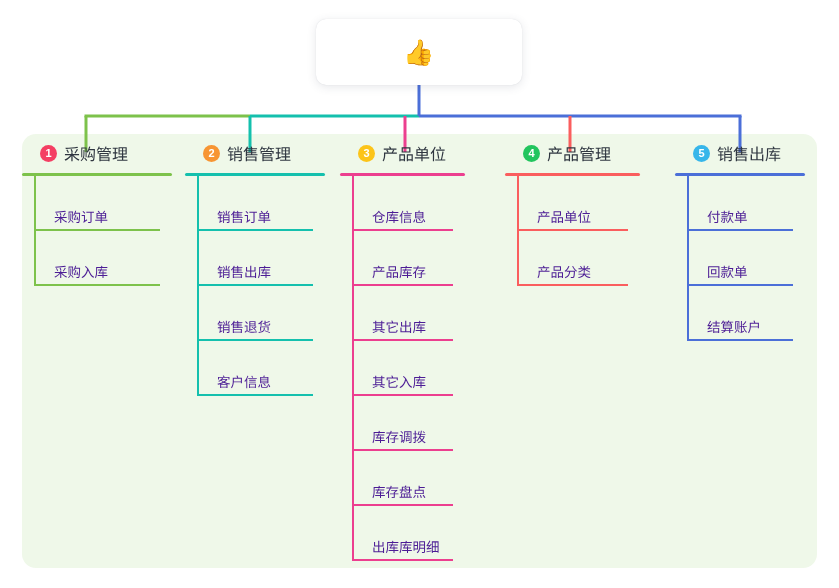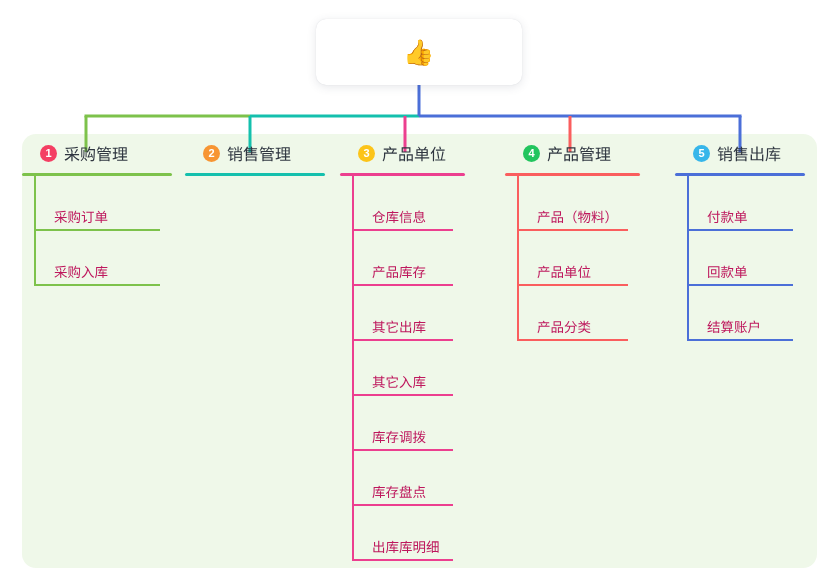--- a/index.html
+++ b/index.html
@@ -127,21 +127,21 @@
   .leaf {
     position: relative;
     height: 55px;
     box-sizing: border-box;
     padding-left: 32px;
     display: flex;
     align-items: flex-end;
   }
   .leaf-label {
     font-size: 13.5px;
-    color: #be185d;
+    color: #4c1d95;
     white-space: nowrap;
     padding-bottom: 5px;
   }
   .leaf-rule {
     position: absolute;
     left: 12px;
     bottom: 0;
     height: 2px;
   }
 </style>
@@ -186,20 +186,39 @@
             <div class="leaf-rule" style="background: rgb(125, 194, 75); width: 126px;"></div>
           </div>
         </div>
       </div>
       <div class="column" style="left: 163px; width: 140px;">
         <div class="col-head">
           <span class="badge" style="background: rgb(247, 149, 51);">2</span>
           <span class="col-title">销售管理</span>
         </div>
         <div class="head-rule" style="background: rgb(20, 192, 173); width: 140px;"></div>
+        <div class="items">
+          <div class="spine" style="background: rgb(20, 192, 173);"></div>
+          <div class="leaf">
+            <span class="leaf-label">销售订单</span>
+            <div class="leaf-rule" style="background: rgb(20, 192, 173); width: 116px;"></div>
+          </div>
+          <div class="leaf">
+            <span class="leaf-label">销售出库</span>
+            <div class="leaf-rule" style="background: rgb(20, 192, 173); width: 116px;"></div>
+          </div>
+          <div class="leaf">
+            <span class="leaf-label">销售退货</span>
+            <div class="leaf-rule" style="background: rgb(20, 192, 173); width: 116px;"></div>
+          </div>
+          <div class="leaf">
+            <span class="leaf-label">客户信息</span>
+            <div class="leaf-rule" style="background: rgb(20, 192, 173); width: 116px;"></div>
+          </div>
+        </div>
       </div>
       <div class="column" style="left: 318px; width: 125px;">
         <div class="col-head">
           <span class="badge" style="background: rgb(252, 196, 25);">3</span>
           <span class="col-title">产品单位</span>
         </div>
         <div class="head-rule" style="background: rgb(236, 63, 143); width: 125px;"></div>
         <div class="items">
           <div class="spine" style="background: rgb(236, 63, 143);"></div>
           <div class="leaf">
@@ -234,24 +253,20 @@
       </div>
       <div class="column" style="left: 483px; width: 135px;">
         <div class="col-head">
           <span class="badge" style="background: rgb(34, 197, 94);">4</span>
           <span class="col-title">产品管理</span>
         </div>
         <div class="head-rule" style="background: rgb(250, 94, 94); width: 135px;"></div>
         <div class="items">
           <div class="spine" style="background: rgb(250, 94, 94);"></div>
           <div class="leaf">
-            <span class="leaf-label">产品（物料）</span>
-            <div class="leaf-rule" style="background: rgb(250, 94, 94); width: 111px;"></div>
-          </div>
-          <div class="leaf">
             <span class="leaf-label">产品单位</span>
             <div class="leaf-rule" style="background: rgb(250, 94, 94); width: 111px;"></div>
           </div>
           <div class="leaf">
             <span class="leaf-label">产品分类</span>
             <div class="leaf-rule" style="background: rgb(250, 94, 94); width: 111px;"></div>
           </div>
         </div>
       </div>
       <div class="column" style="left: 653px; width: 130px;">

